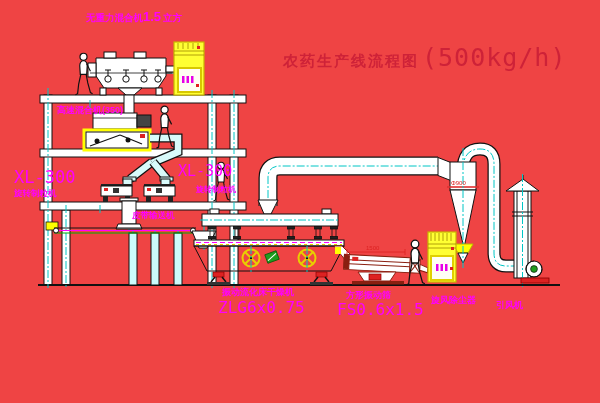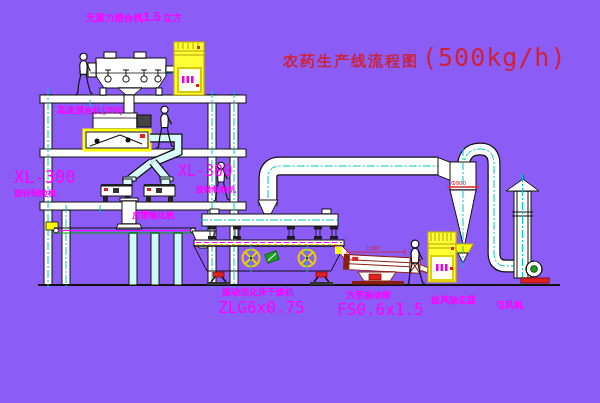--- a/index.html
+++ b/index.html
@@ -1,16 +1,16 @@
 <!DOCTYPE html>
 <html><head>
 <meta charset="utf-8">
 <style>
   html,body{margin:0;padding:0;background:#ffffff;}
-  .stage{position:relative;width:600px;height:403px;background:#8b5cf6;overflow:hidden;
+  .stage{position:relative;width:600px;height:403px;background:#ef4444;overflow:hidden;
          font-family:"Liberation Sans", sans-serif;}
   svg{position:absolute;left:0;top:0;}
   text{font-family:"Liberation Sans", sans-serif;}
   .cad-model{font-family:"DejaVu Sans Mono", monospace;}
 </style>
 </head>
 <body>
 
 <div class="stage">
 <svg width="600" height="403" viewBox="0 0 600 403">

